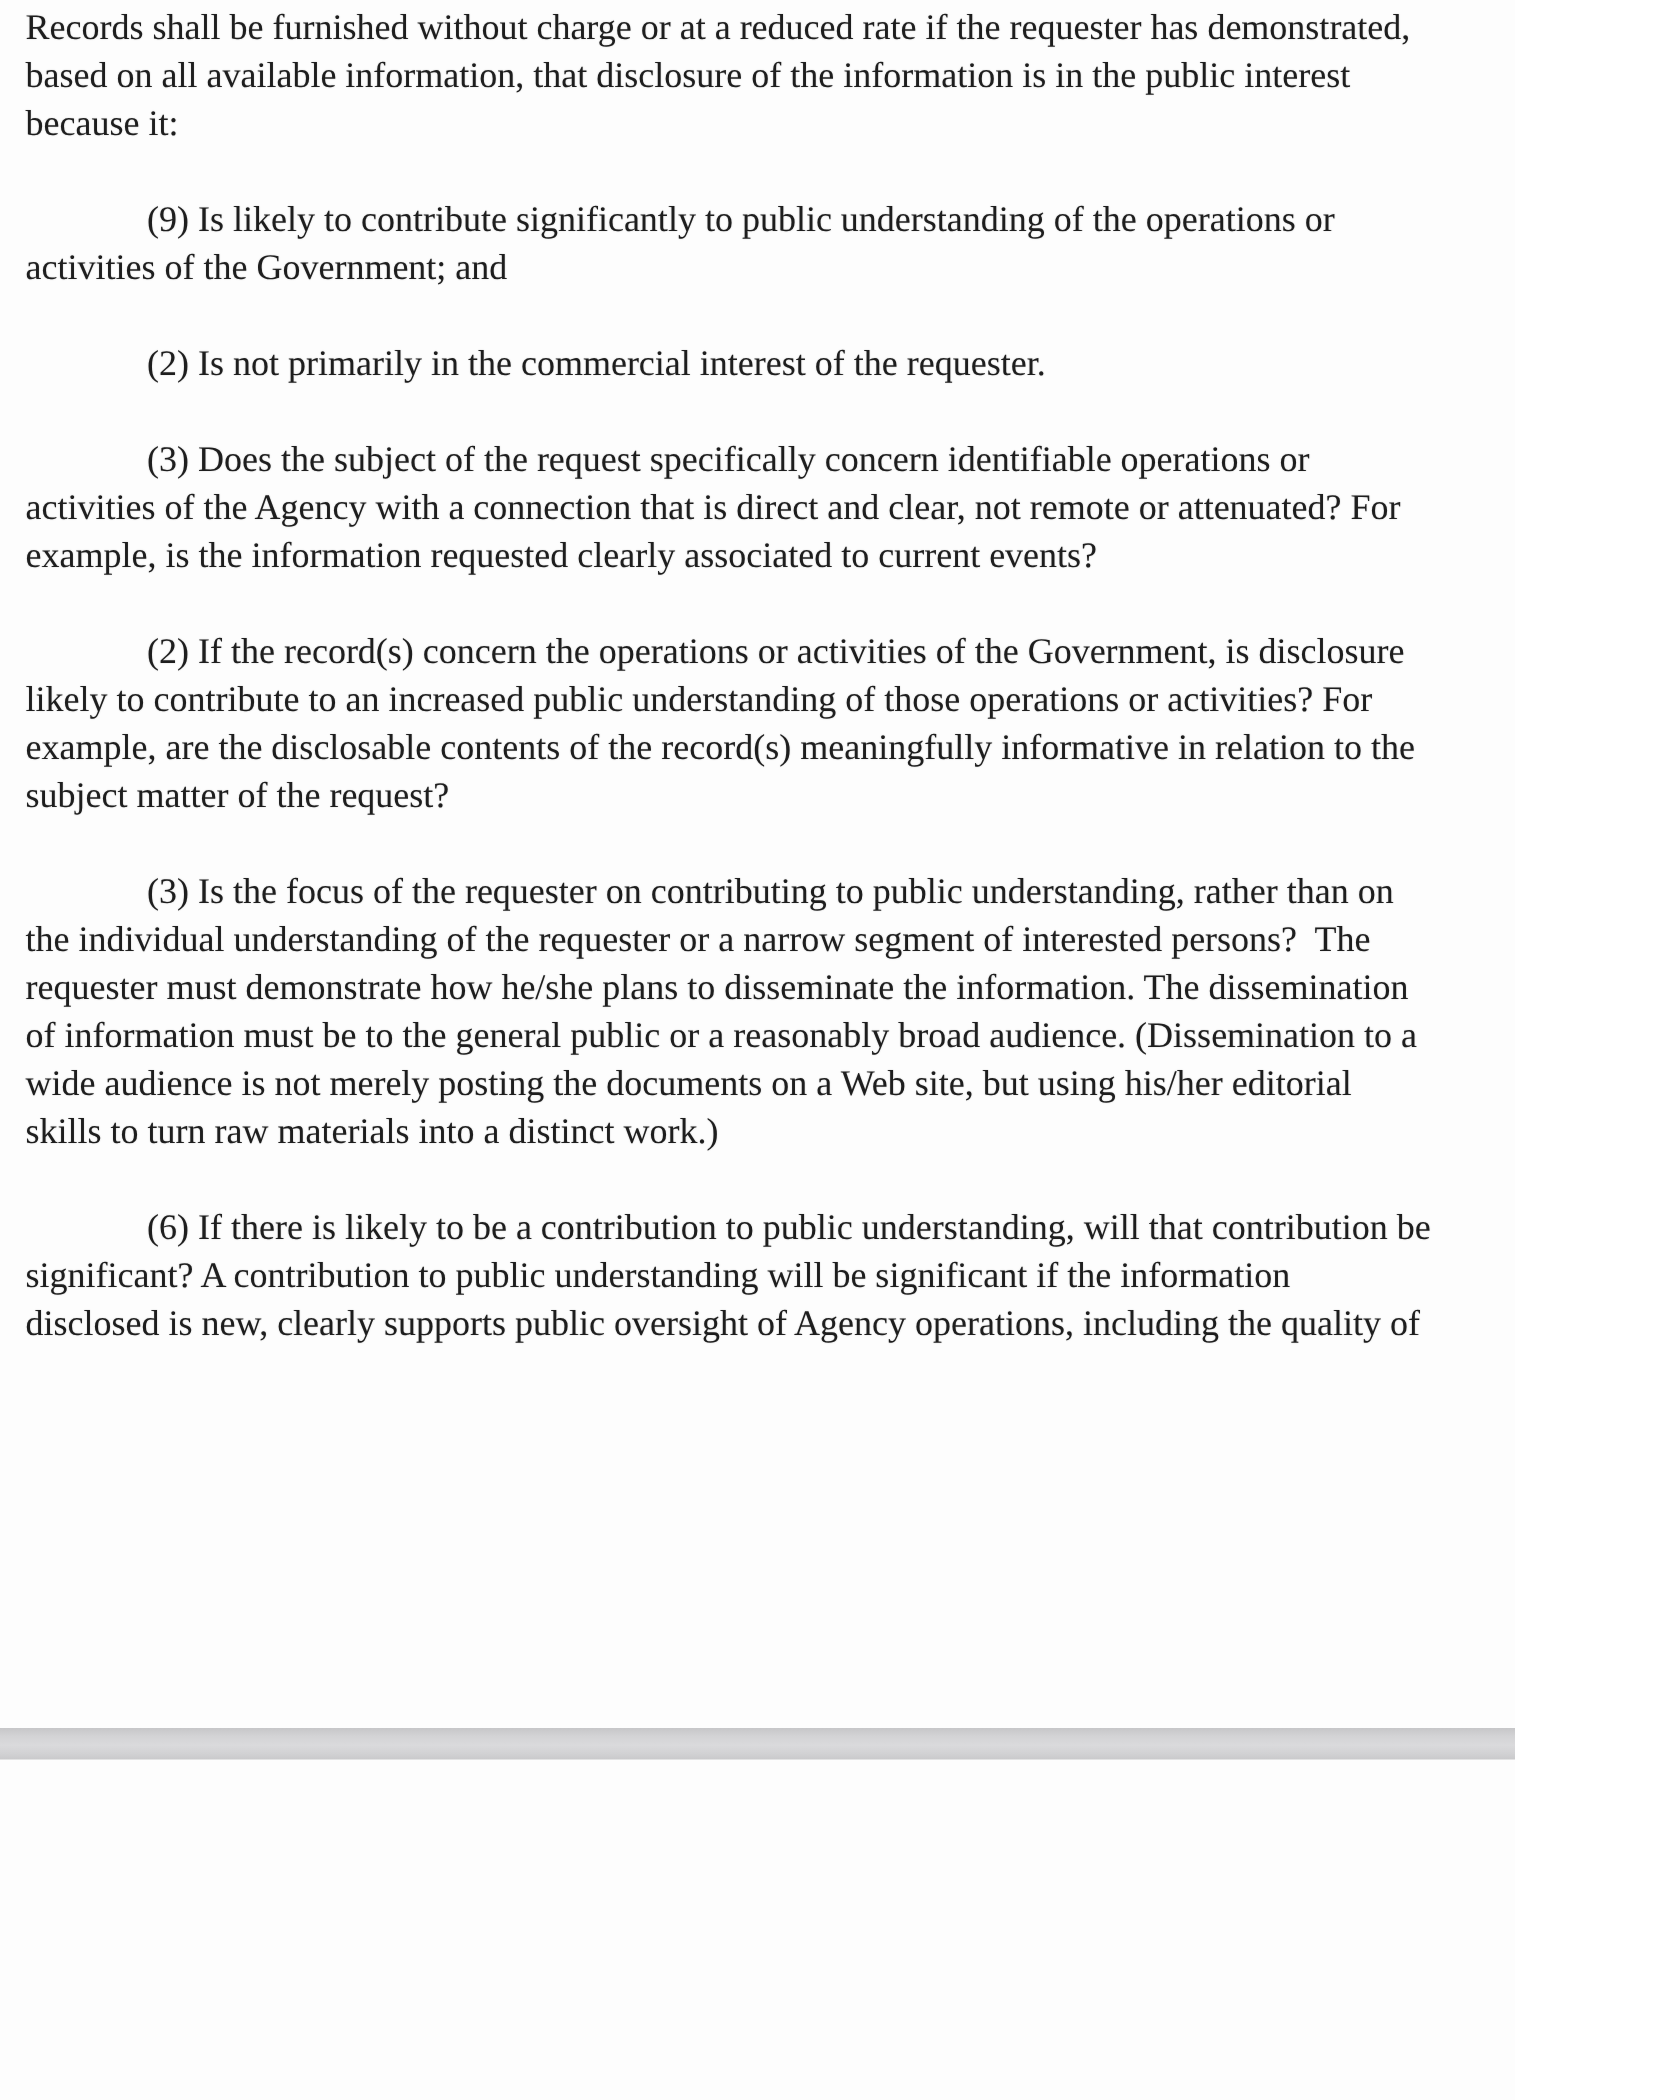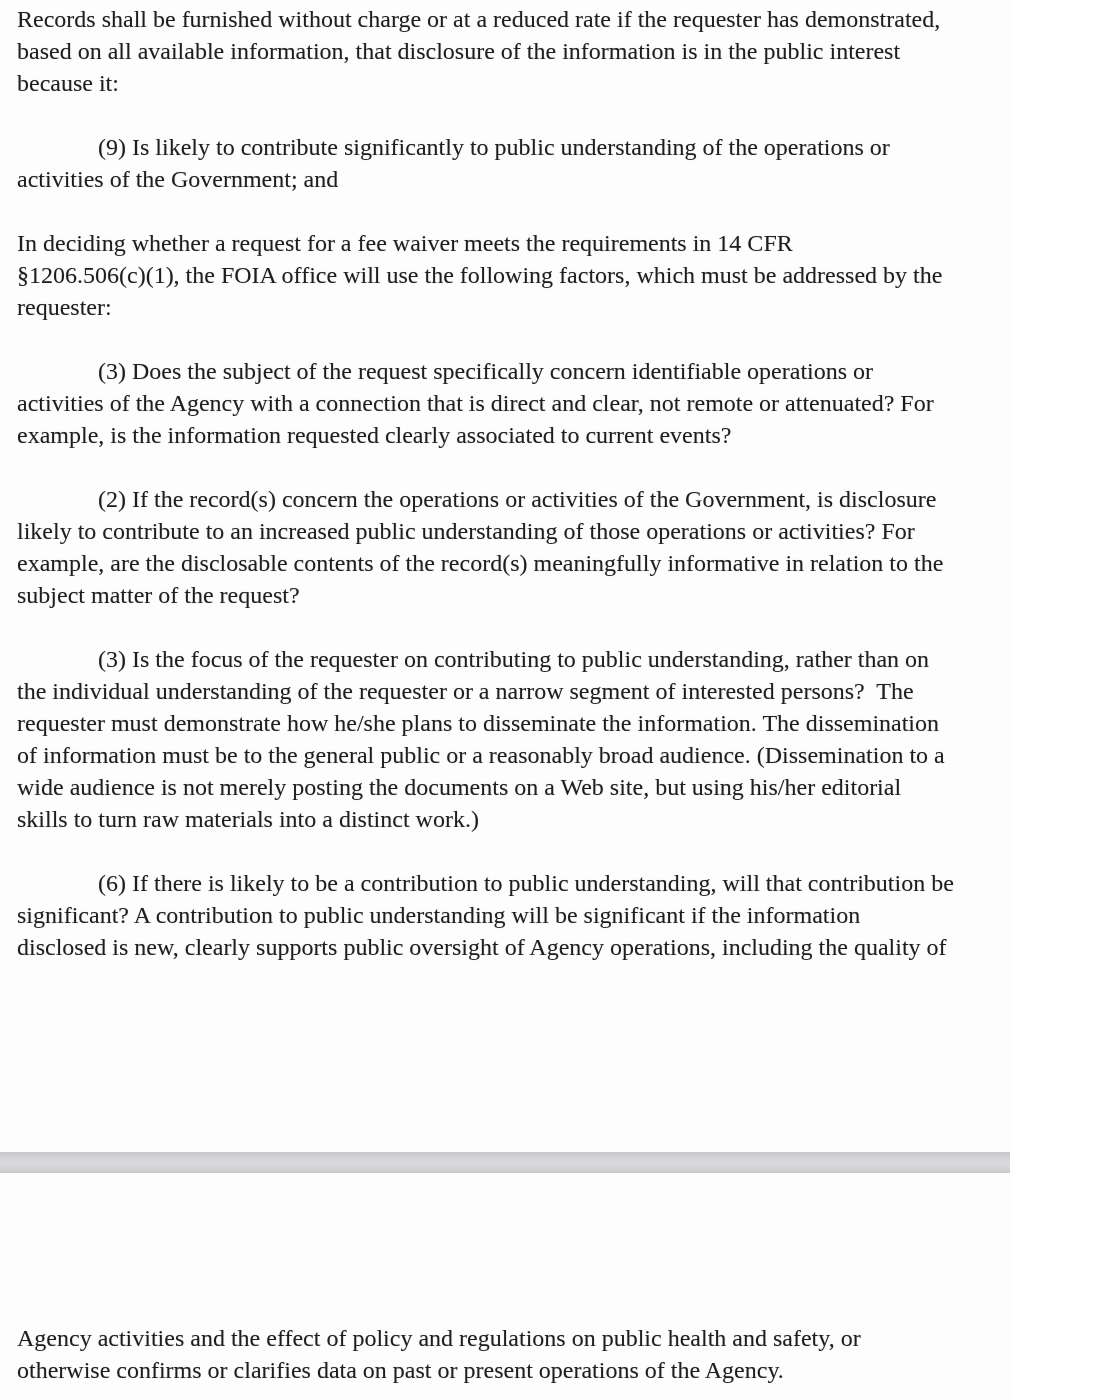--- a/index.html
+++ b/index.html
@@ -60,24 +60,22 @@
 <div class="page">
 
   <div class="text-block">
     <p class="para">Records shall be furnished without charge or at a reduced rate if the requester has demonstrated,
 based on all available information, that disclosure of the information is in the public interest
 because it:</p>
 
     <p class="para indent">(9) Is likely to contribute significantly to public understanding of the operations or
 activities of the Government; and</p>
 
+    <p class="para indent">(2) Is not primarily in the commercial interest of the requester.</p>
 
-    <p class="para">In deciding whether a request for a fee waiver meets the requirements in 14 CFR
-§1206.506(c)(1), the FOIA office will use the following factors, which must be addressed by the
-requester:</p>
 
     <p class="para indent">(3) Does the subject of the request specifically concern identifiable operations or
 activities of the Agency with a connection that is direct and clear, not remote or attenuated? For
 example, is the information requested clearly associated to current events?</p>
 
     <p class="para indent">(2) If the record(s) concern the operations or activities of the Government, is disclosure
 likely to contribute to an increased public understanding of those operations or activities? For
 example, are the disclosable contents of the record(s) meaningfully informative in relation to the
 subject matter of the request?</p>
 
@@ -88,16 +86,14 @@
 wide audience is not merely posting the documents on a Web site, but using his/her editorial
 skills to turn raw materials into a distinct work.)</p>
 
     <p class="para indent">(6) If there is likely to be a contribution to public understanding, will that contribution be
 significant? A contribution to public understanding will be significant if the information
 disclosed is new, clearly supports public oversight of Agency operations, including the quality of</p>
   </div>
 
   <div class="scan-band"></div>
 
-  <p class="continuation">Agency activities and the effect of policy and regulations on public health and safety, or
-otherwise confirms or clarifies data on past or present operations of the Agency.</p>
 
 </div>
 
 </body></html>

